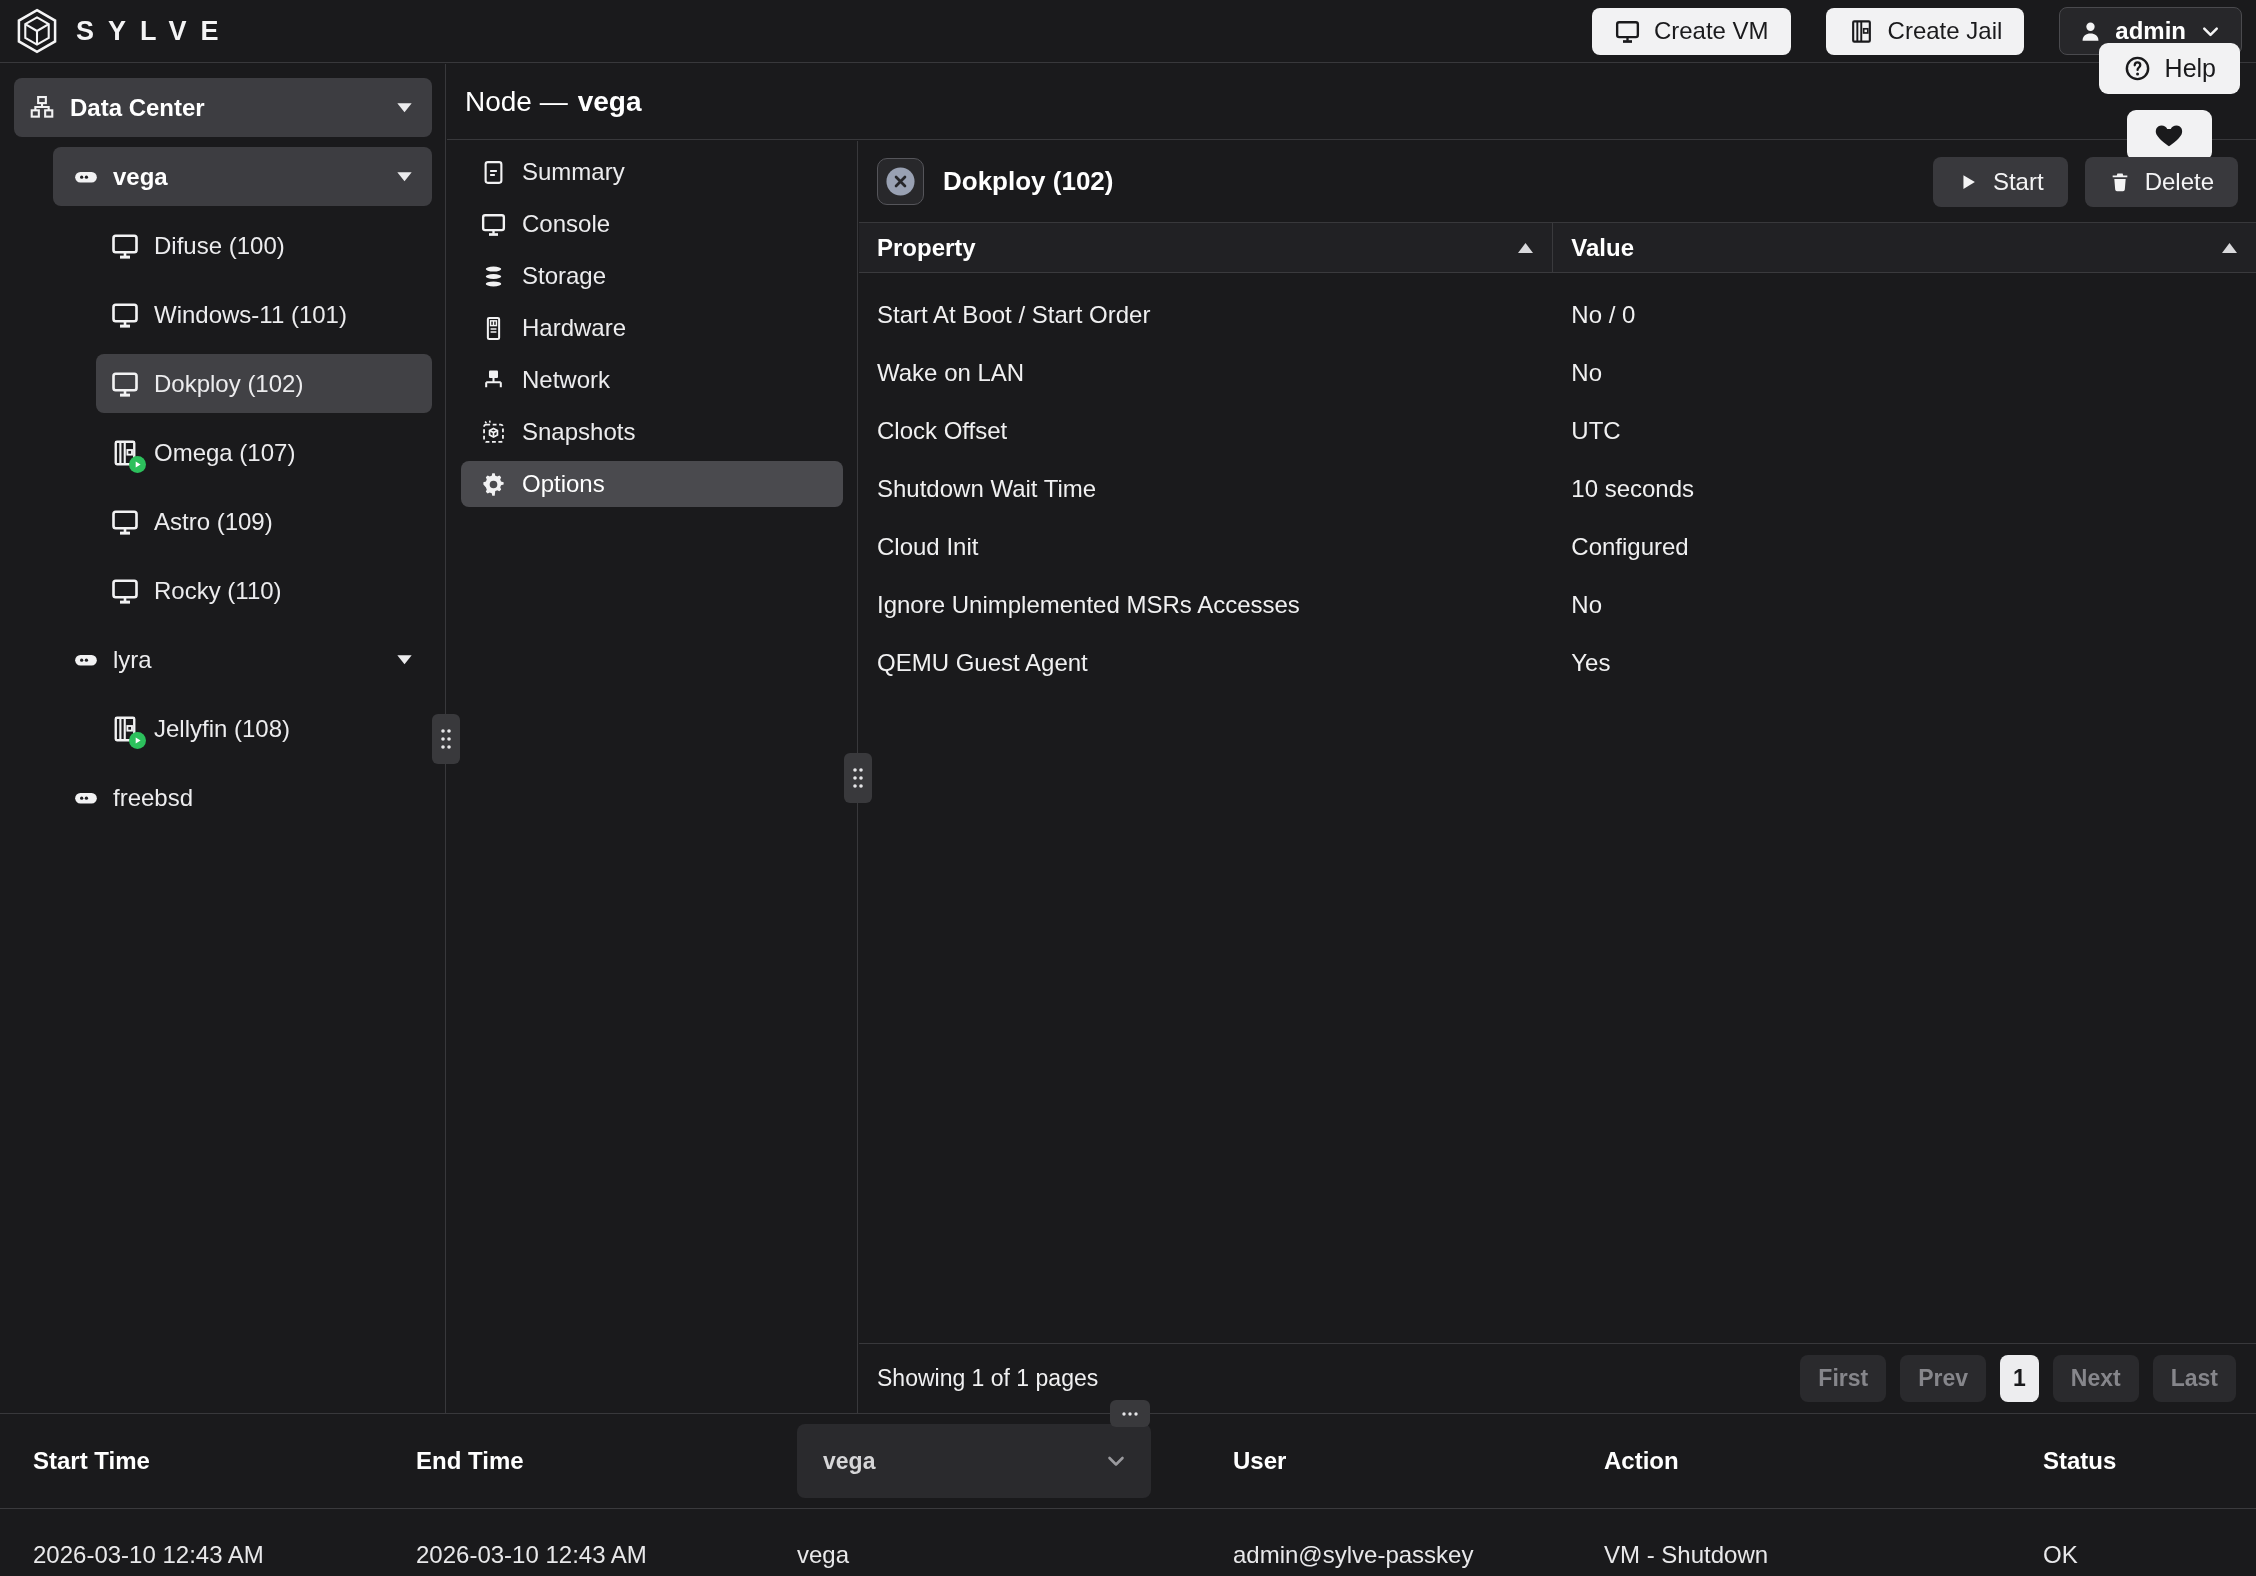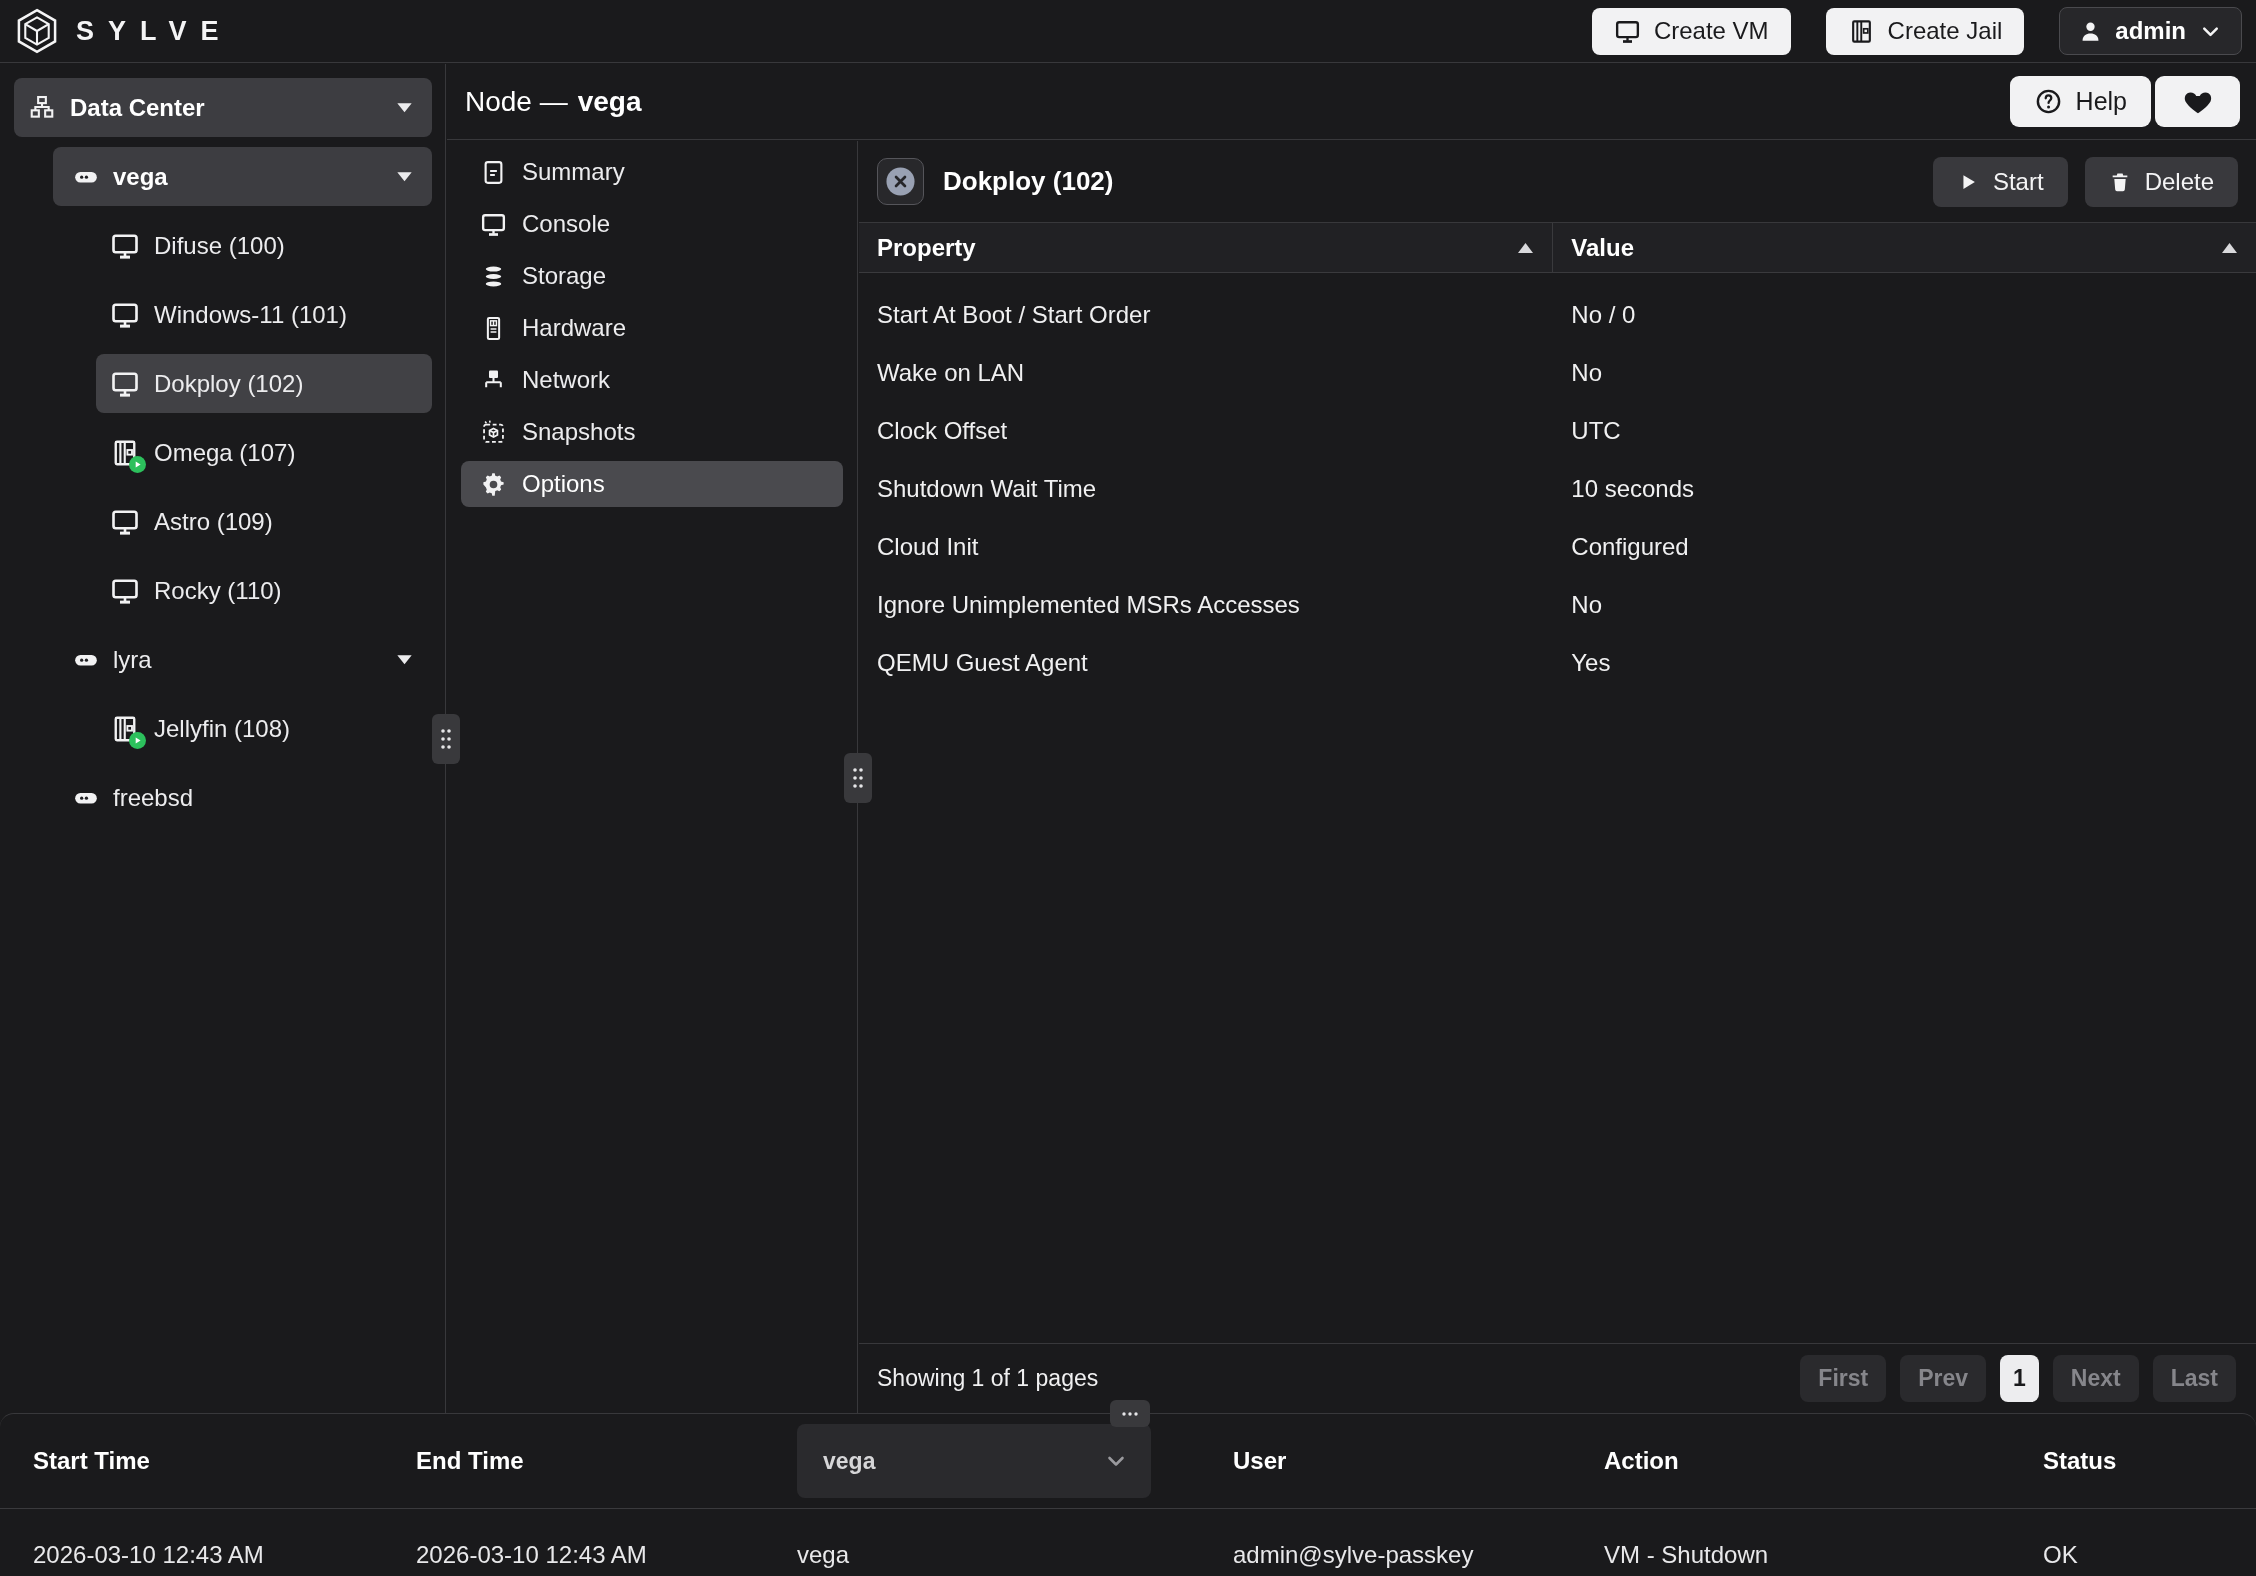--- a/index.html
+++ b/index.html
@@ -42,21 +42,21 @@
   .icwrap .ic { position:absolute; inset:0; margin:0; }
   .badge { position:absolute; right:-6px; bottom:-5px; width:17px; height:17px;
            background:#2cc05c; border-radius:50%; display:flex; align-items:center; justify-content:center; }
   .badge svg { width:9px; height:9px; color:#fff; }
 
   
   .band { position:absolute; left:447px; right:0; top:64px; height:76px;
           border-bottom:1px solid #38383b; display:flex; align-items:center; padding:0 16px 0 18px; }
   .node-title { font-size:28px; color:#fff; }
   .node-title b { font-weight:700; margin-left:10px; }
-  .band-right { margin-left:auto; display:flex; align-items:center; gap:4px; }
+  .band-right { margin-left:auto; display:flex; align-items:center; gap:16px;flex-direction:column; }
   .btn-help { display:flex; align-items:center; gap:13px; height:51px; padding:0 24px;
               background:#f2f2f3; color:#1a1a1c; border:none; border-radius:9px;
               font-family:inherit; font-size:25px; font-weight:500; cursor:pointer; }
   .btn-help svg { width:29px; height:29px; color:#1a1a1c; }
   .btn-heart { display:flex; align-items:center; justify-content:center; width:85px; height:51px;
                background:#f2f2f3; border:none; border-radius:9px; cursor:pointer; }
   .btn-heart svg { width:30px; height:30px; color:#1a1a1c; }
 
   
   .midnav { position:absolute; left:447px; top:141px; width:411px; bottom:163px;
@@ -106,21 +106,21 @@
           display:flex; align-items:center; justify-content:center; z-index:5; cursor:col-resize; }
   .grip svg { width:16px; height:26px; color:#e6e6e8; }
   .g1 { left:432px; top:714px; }
   .g2 { left:844px; top:753px; }
   .hhandle { position:absolute; left:1110px; top:1400px; width:40px; height:27px;
              background:#39393c; border-radius:6px; display:flex; align-items:center; justify-content:center;
              z-index:5; cursor:row-resize; }
   .hhandle svg { width:20px; height:8px; color:#e6e6e8; }
 
   
-  .audit { position:absolute; left:0; right:0; top:1413px; bottom:0; border-top:1px solid #38383b;border-radius:14px; }
+  .audit { position:absolute; left:0; right:0; top:1413px; bottom:0; border-top:1px solid #38383b; }
   .agrid { display:grid; grid-template-columns:383px 381px 436px 371px 439px 1fr;
            align-items:center; padding-left:33px; }
   .audit-head { height:95px; border-bottom:1px solid #3a3a3d; }
   .audit-head .hcell { font-size:24px; font-weight:700; color:#fff; }
   .select { width:354px; height:74px; background:#2a2a2d; border-radius:8px;
             display:flex; align-items:center; padding:0 22px 0 26px; cursor:pointer;
             justify-self:start; margin-left:0; }
   .select .val { font-size:23px; font-weight:600; color:#d6d6d8; }
   .select svg { margin-left:auto; width:26px; height:26px; color:#9a9a9e; }
   .audit-row { height:92px; font-size:24px; color:#e8e8ea; }

